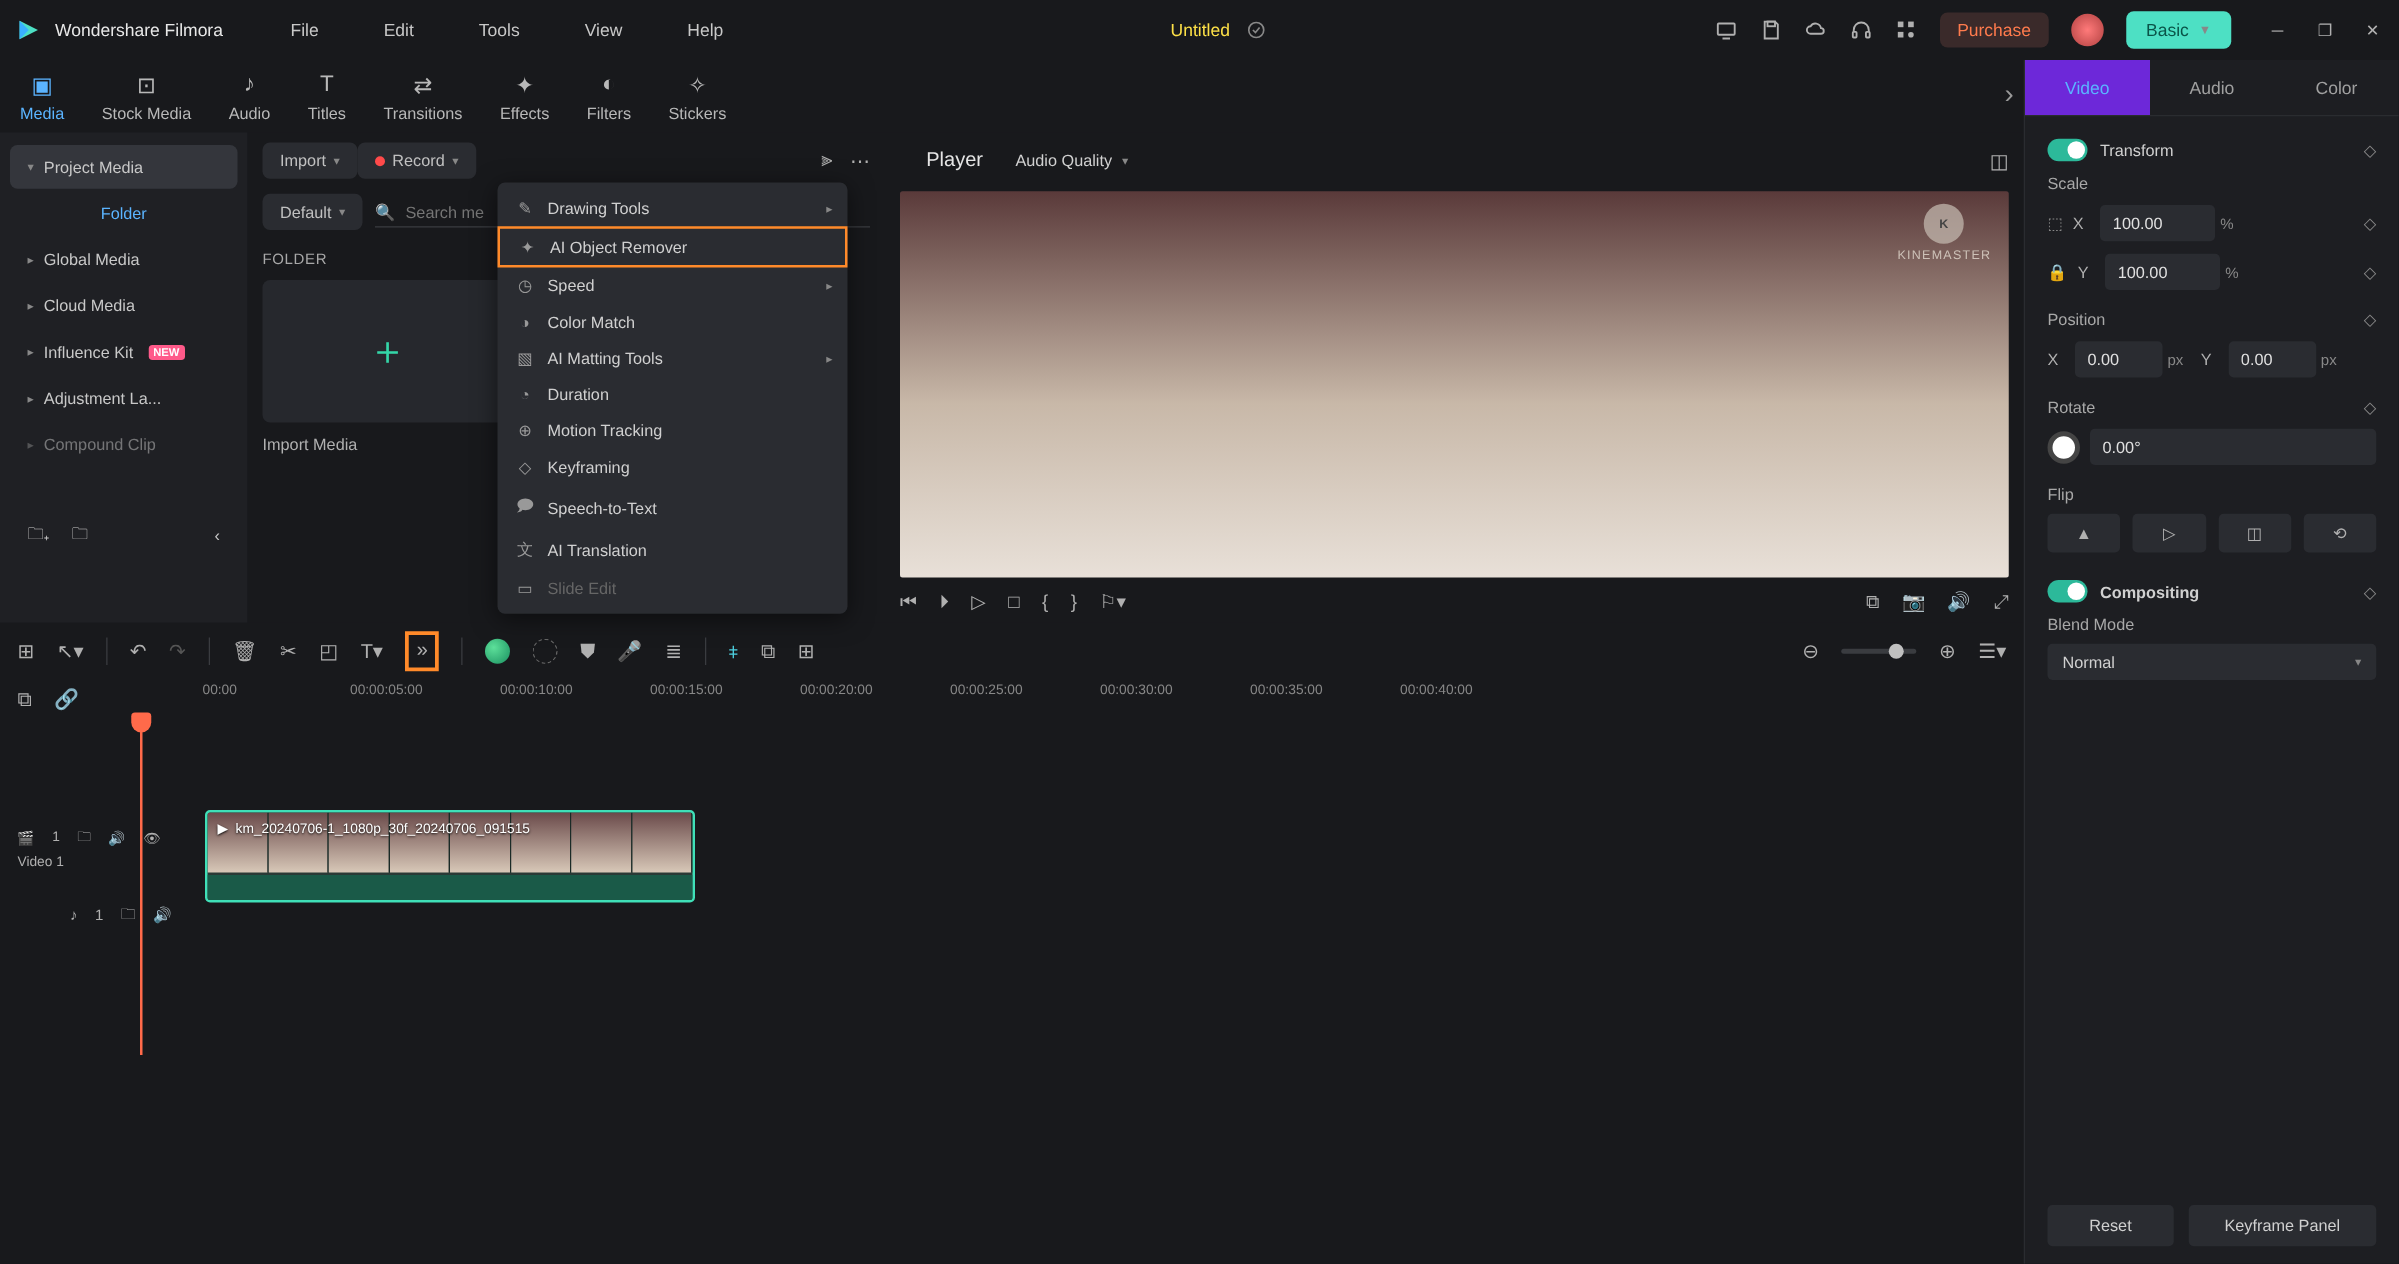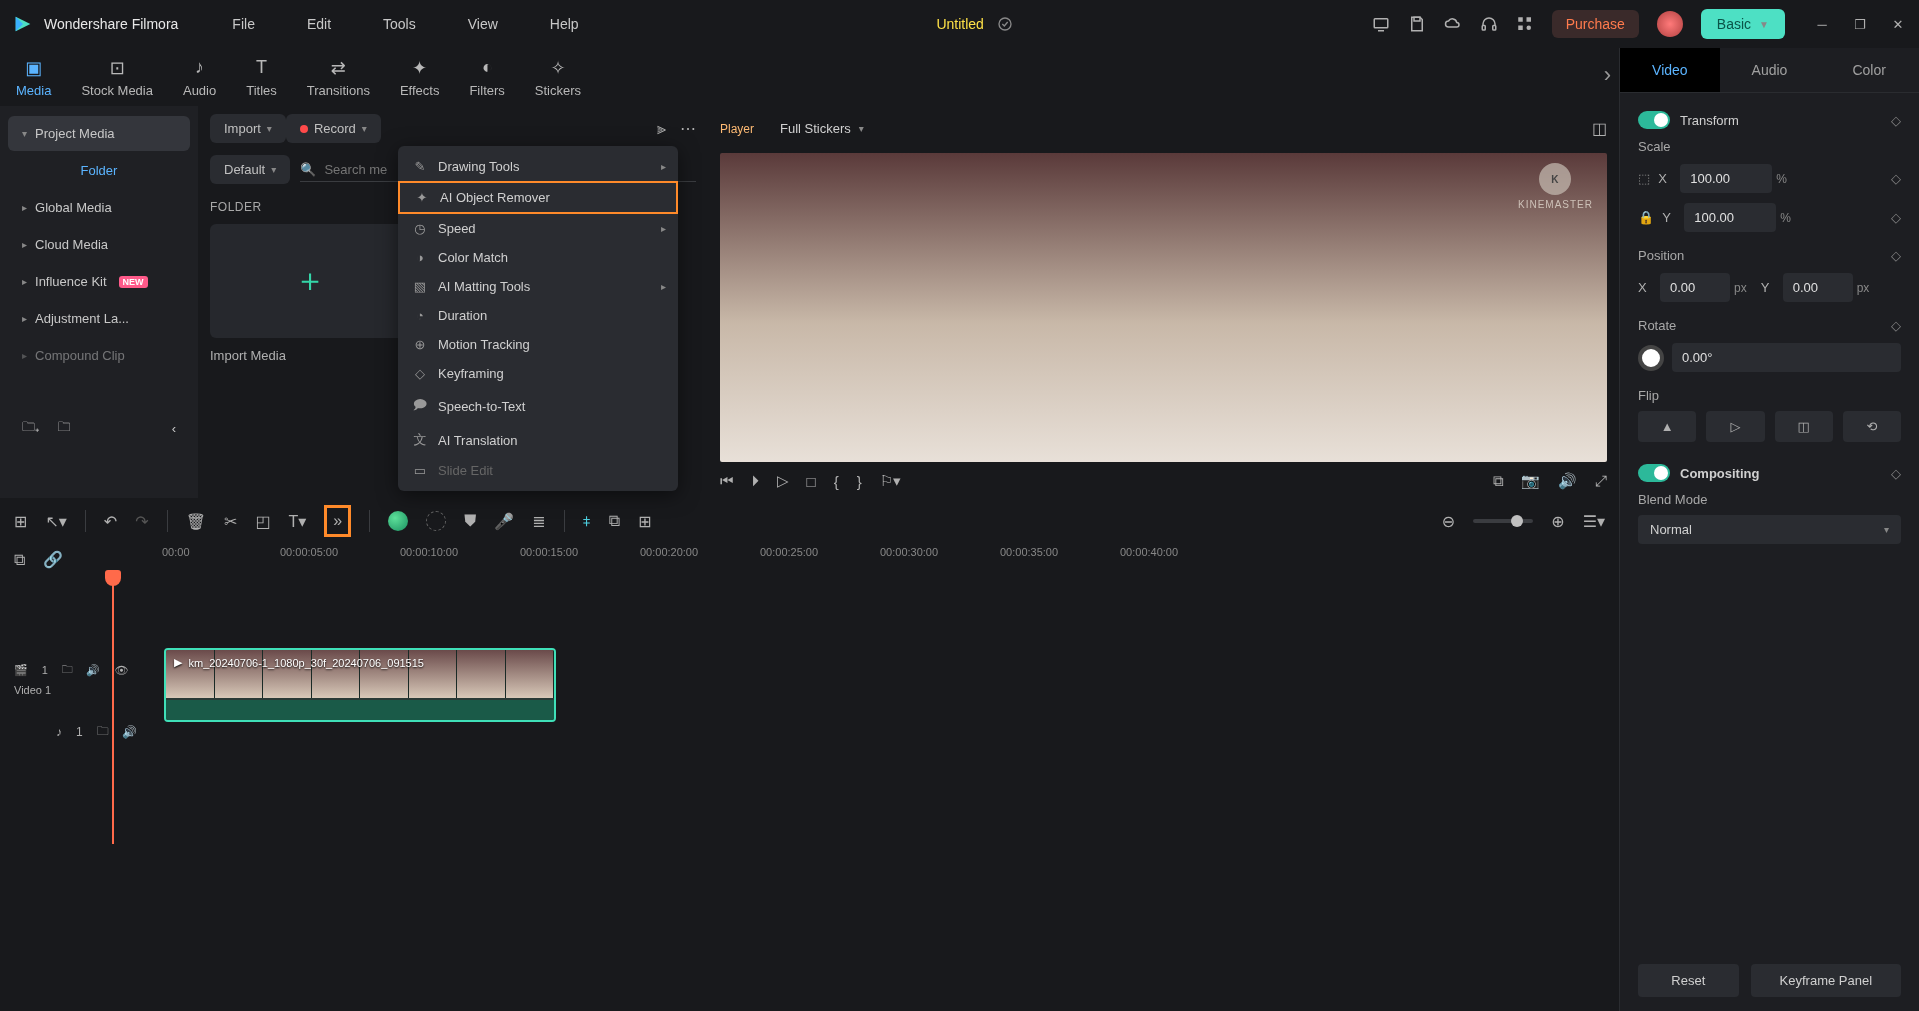--- a/index.html
+++ b/index.html
@@ -40,35 +40,35 @@
 .plus { color: #34d6a8; font-size: 32px; font-weight: 300; }
 .import-label { margin-top: 10px; color: #b0b0b0; font-size: 13px; }
 .context-menu { position: absolute; left: 200px; top: 40px; width: 280px; background: #2a2c31; border-radius: 6px; padding: 6px 0; z-index: 50; box-shadow: 0 4px 20px rgba(0,0,0,0.5); }
 .cm-item { display: flex; align-items: center; gap: 10px; padding: 7px 14px; color: #d0d0d0; cursor: pointer; font-size: 13px; position: relative; }
 .cm-item.highlighted { border: 2px solid #ff8a2a; }
 .cm-item.disabled { color: #666; }
 .cm-item .sub-arrow { position: absolute; right: 12px; color: #888; font-size: 10px; }
 .cm-icon { width: 16px; display: flex; justify-content: center; color: #999; }
 .preview-panel { flex: 1; background: #18191c; padding: 8px 12px; display: flex; flex-direction: column; }
 .preview-top { display: flex; align-items: center; gap: 14px; }
-.preview-top .label { color: #fdba74; font-size: 12px; }
+.preview-top .label { color: #e5e5e5; font-size: 16px; margin-left: 21px; }
 .prev-img { flex: 1; margin-top: 10px; background: linear-gradient(180deg, #5a3a3a 0%, #c8b8a8 55%, #e8e0d8 100%); border-radius: 2px; position: relative; overflow: hidden; }
 .watermark { position: absolute; top: 10px; right: 14px; color: rgba(220,210,200,0.85); text-align: center; font-size: 10px; letter-spacing: 1px; }
 .watermark .circ { width: 32px; height: 32px; border-radius: 50%; background: rgba(200,190,180,0.7); margin: 0 auto 4px; display: flex; align-items: center; justify-content: center; font-weight: bold; color: #444; }
 .prev-scrub { display: flex; align-items: center; gap: 12px; margin-top: 10px; }
 .scrub-track { flex: 1; height: 4px; background: #3a3c40; border-radius: 2px; position: relative; }
 .scrub-thumb { position: absolute; left: 2px; top: -4px; width: 12px; height: 12px; border-radius: 50%; background: #e8e8e8; }
 .timecode { color: #c0c0c0; font-size: 13px; }
 .prev-controls { display: flex; align-items: center; gap: 18px; margin-top: 10px; justify-content: center; }
 .prev-controls .spacer { flex: 1; }
 .pc-icon { color: #b0b0b0; cursor: pointer; font-size: 15px; }
 .props-panel { width: 300px; background: #1d1e22; padding: 0; border-left: 1px solid #2a2c30; display: flex; flex-direction: column; height: calc(1011px - 48px); }
 .props-tabs { display: flex; border-bottom: 1px solid #2a2c30; }
 .props-tab { flex: 1; text-align: center; padding: 14px 0; color: #a0a0a0; cursor: pointer; font-size: 14px; }
-.props-tab.active { color: #5bb4ff; background: #000000; }
+.props-tab.active { color: #5bb4ff; background: #6d28d9; }
 .props-subtabs { display: flex; gap: 24px; padding: 12px 18px; }
 .props-subtab { color: #a0a0a0; cursor: pointer; font-size: 13px; padding: 4px 10px; border-radius: 12px; }
 .props-subtab.active { color: #fff; background: #2f3136; }
 .props-body { padding: 8px 18px; flex: 1; overflow-y: auto; }
 .prop-section-hdr { display: flex; align-items: center; gap: 10px; margin: 10px 0; }
 .toggle { width: 32px; height: 18px; background: #2cb99a; border-radius: 10px; position: relative; cursor: pointer; }
 .toggle::after { content: ''; position: absolute; right: 2px; top: 2px; width: 14px; height: 14px; background: #fff; border-radius: 50%; }
 .diamond { margin-left: auto; color: #888; cursor: pointer; }
 .prop-row { display: flex; align-items: center; gap: 8px; margin: 10px 0; }
 .prop-label { color: #a8a8a8; font-size: 13px; width: 56px; }
@@ -347,21 +347,21 @@
         <span class="cm-icon">▭</span>
         <span>Slide Edit</span>
       </div>
     </div>
   </div>
 
   <div class="preview-panel">
     <div class="preview-top">
       <span class="label">Player</span>
       <div class="sel-chip" style="background:transparent">
-        <span>Full Stickers</span>
+        <span>Audio Quality</span>
         <span class="chev">▾</span>
       </div>
       <span style="margin-left:auto" class="tb-btn">◫</span>
     </div>
     <div class="prev-img">
       <div class="watermark">
         <div class="circ">K</div>
         <span>KINEMASTER</span>
       </div>
     </div>

